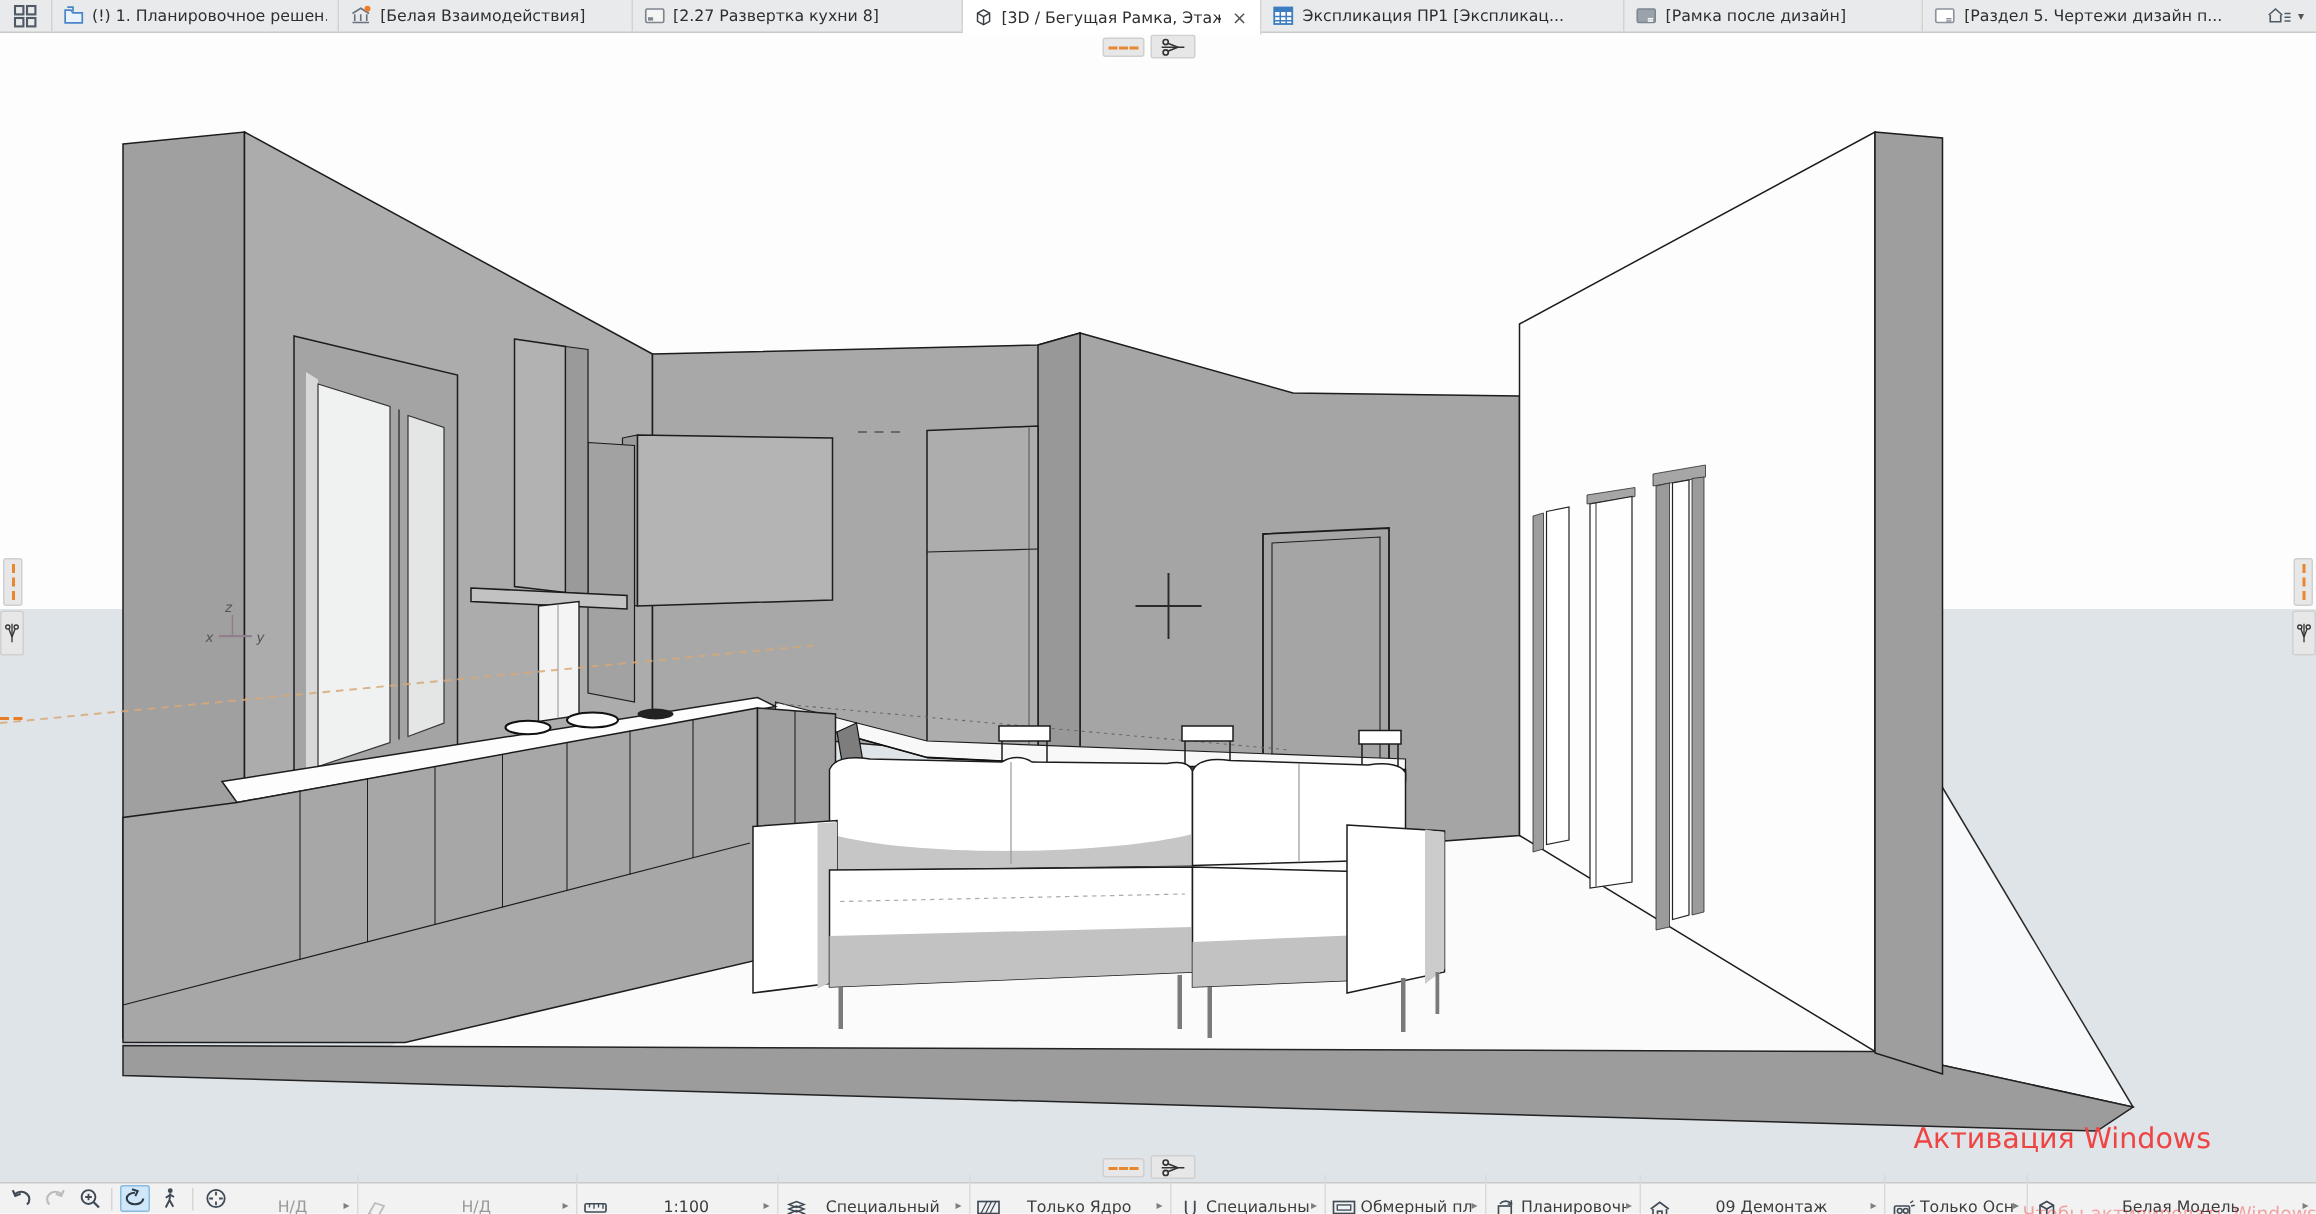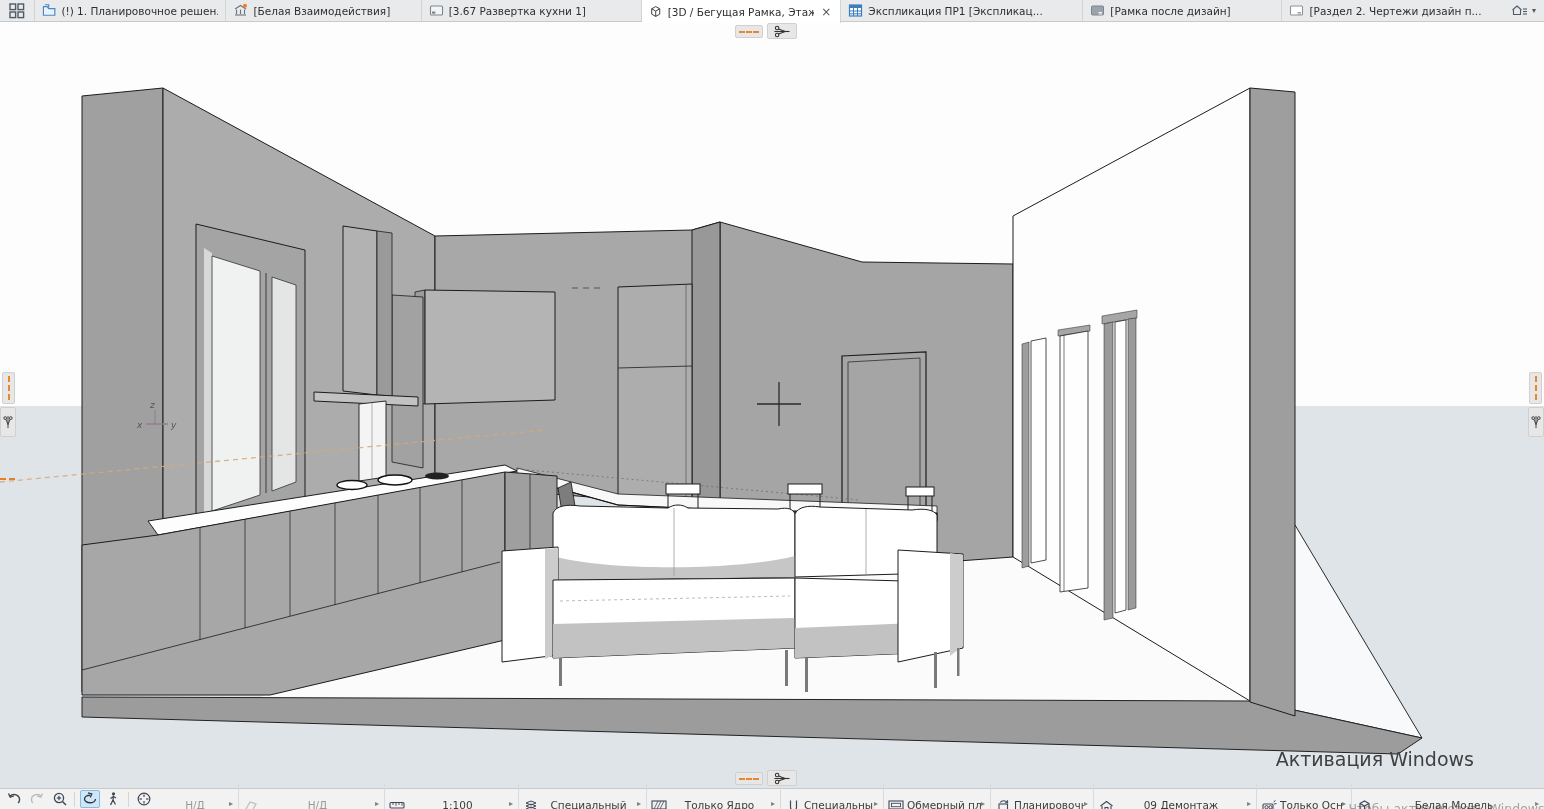--- a/index.html
+++ b/index.html
@@ -21,21 +21,21 @@
 
   .mq { position:absolute; background:#e7e7e7; border:1px solid #d0d0d0; border-radius:2px; display:flex; align-items:center; justify-content:center; z-index:6; }
   .mq-dash-h { width:28px; height:13px; }
   .mq-dash-h i { display:block; width:20px; border-top:2px dashed #e8872e; }
   .mq-dash-v { width:13px; height:32px; }
   .mq-dash-v i { display:block; height:24px; border-left:2px dashed #e8872e; }
   .mq-sc { width:30px; height:16px; }
   .mq-sc-v { width:16px; height:30px; }
   .mq-sc-v svg { transform:rotate(90deg); }
 
-  .watermark { position:absolute; z-index:8; color:#404040; pointer-events:none; }
+  .watermark { position:absolute; z-index:8; color:#ef4444; pointer-events:none; }
   .wm1 { right:70px; bottom:18px; font-size:19px; }
   .wm2 { right:-40px; bottom:-7px; font-size:12.5px; opacity:.45; z-index:40; }
 
   
   .statusbar { position:absolute; left:0; right:0; bottom:0; height:21px; background:#f2f2f3; border-top:1px solid #c9c9c9; display:flex; align-items:center; font-size:10.5px; color:#3c3c3c; z-index:35; }
   .sb-nav { display:flex; align-items:center; gap:3px; padding:0 4px; width:158px; }
   .sb-sep { width:1px; height:15px; background:#d5d5d5; margin:0 2px; }
   .sb-btn { width:20px; height:18px; display:flex; align-items:center; justify-content:center; border-radius:2px; }
   .sb-btn.sel { background:#cfe7f8; border:1px solid #8abbdf; }
   .seg { display:flex; align-items:flex-start; height:100%; border-left:1px solid #dadada; padding:16px 3px; }
@@ -79,21 +79,21 @@
         <circle cx="12" cy="2.8" r="2" fill="#f07d28"></circle>
       </svg>
     <span class="lbl">[Белая Взаимодействия]</span>
   </div>
 
   <div class="tab" style="width:226px">
     <svg width="15" height="15" viewBox="0 0 15 15">
         <rect x="1.5" y="3" width="12" height="9" rx="1" fill="#f4f4f4" stroke="#7d858e" stroke-width="1.1"></rect>
         <rect x="3" y="8.5" width="3.4" height="2.2" fill="#7d858e"></rect>
       </svg>
-    <span class="lbl">[3.67 Развертка кухни 1]</span>
+    <span class="lbl">[2.27 Развертка кухни 8]</span>
   </div>
 
   <div class="tab active" style="width:204px">
     <svg width="15" height="15" viewBox="0 0 15 15">
         <g fill="none" stroke="#3a3f44" stroke-width="1.1">
           <path d="M3,4.5 L7.5,2 L12,4.5 L12,10.5 L7.5,13 L3,10.5 Z"></path>
           <path d="M3,4.5 L7.5,7 L12,4.5"></path>
           <line x1="7.5" y1="7" x2="7.5" y2="13"></line>
         </g>
       </svg>
@@ -127,21 +127,21 @@
   </div>
 
   <div class="tab" style="width:226px; border-right:none">
     <svg width="15" height="15" viewBox="0 0 15 15">
         <rect x="1.5" y="3" width="12" height="9" rx="1" fill="#fff" stroke="#8a929b" stroke-width="1.1"></rect>
         <g stroke="#8a929b" stroke-width="0.9">
           <line x1="8.5" y1="9.5" x2="12" y2="9.5"></line>
           <line x1="8.5" y1="11" x2="12" y2="11"></line>
         </g>
       </svg>
-    <span class="lbl">[Раздел 2. Чертежи дизайн п...</span>
+    <span class="lbl">[Раздел 5. Чертежи дизайн п...</span>
   </div>
 
   <div class="tab-picker">
     <svg width="18" height="15" viewBox="0 0 18 15">
         <g fill="none" stroke="#4e5a66" stroke-width="1.1">
           <path d="M1.5,7 L6,3 L10.5,7"></path>
           <path d="M2.5,7 V11.5 H9.5 V7"></path>
           <line x1="12" y1="6" x2="16" y2="6"></line>
           <line x1="12" y1="8.5" x2="16" y2="8.5"></line>
           <line x1="12" y1="11" x2="16" y2="11"></line>

